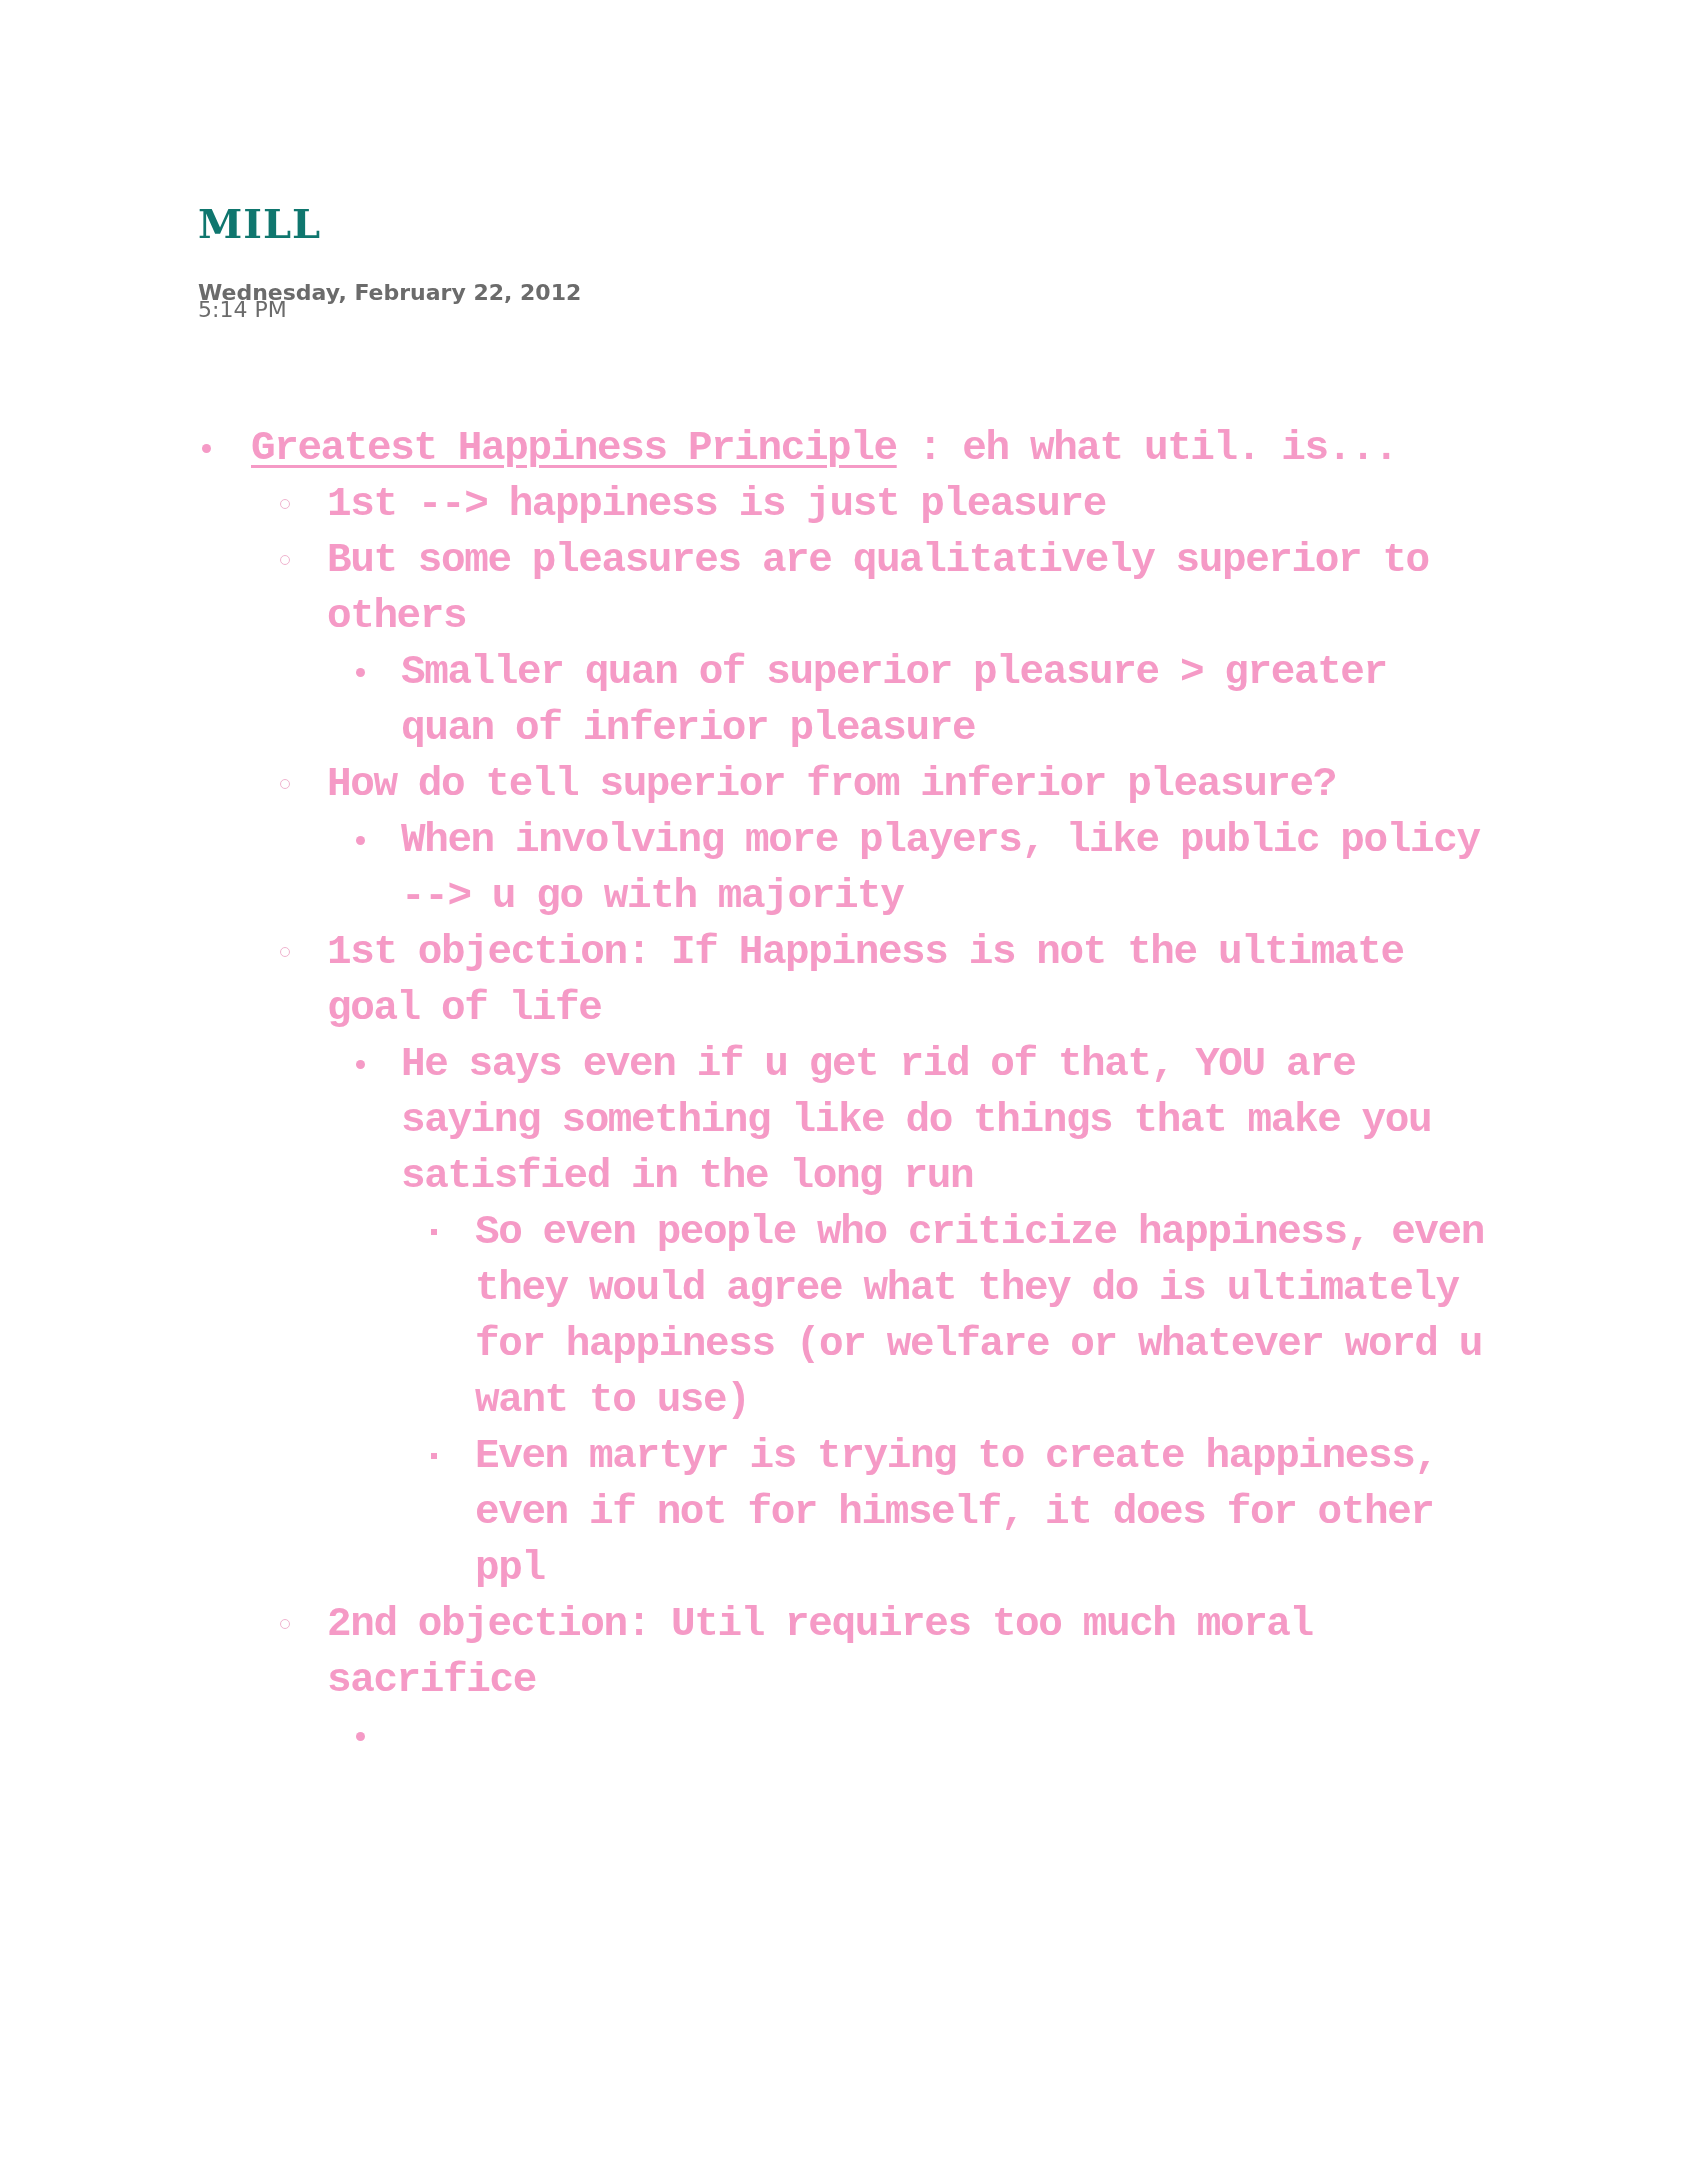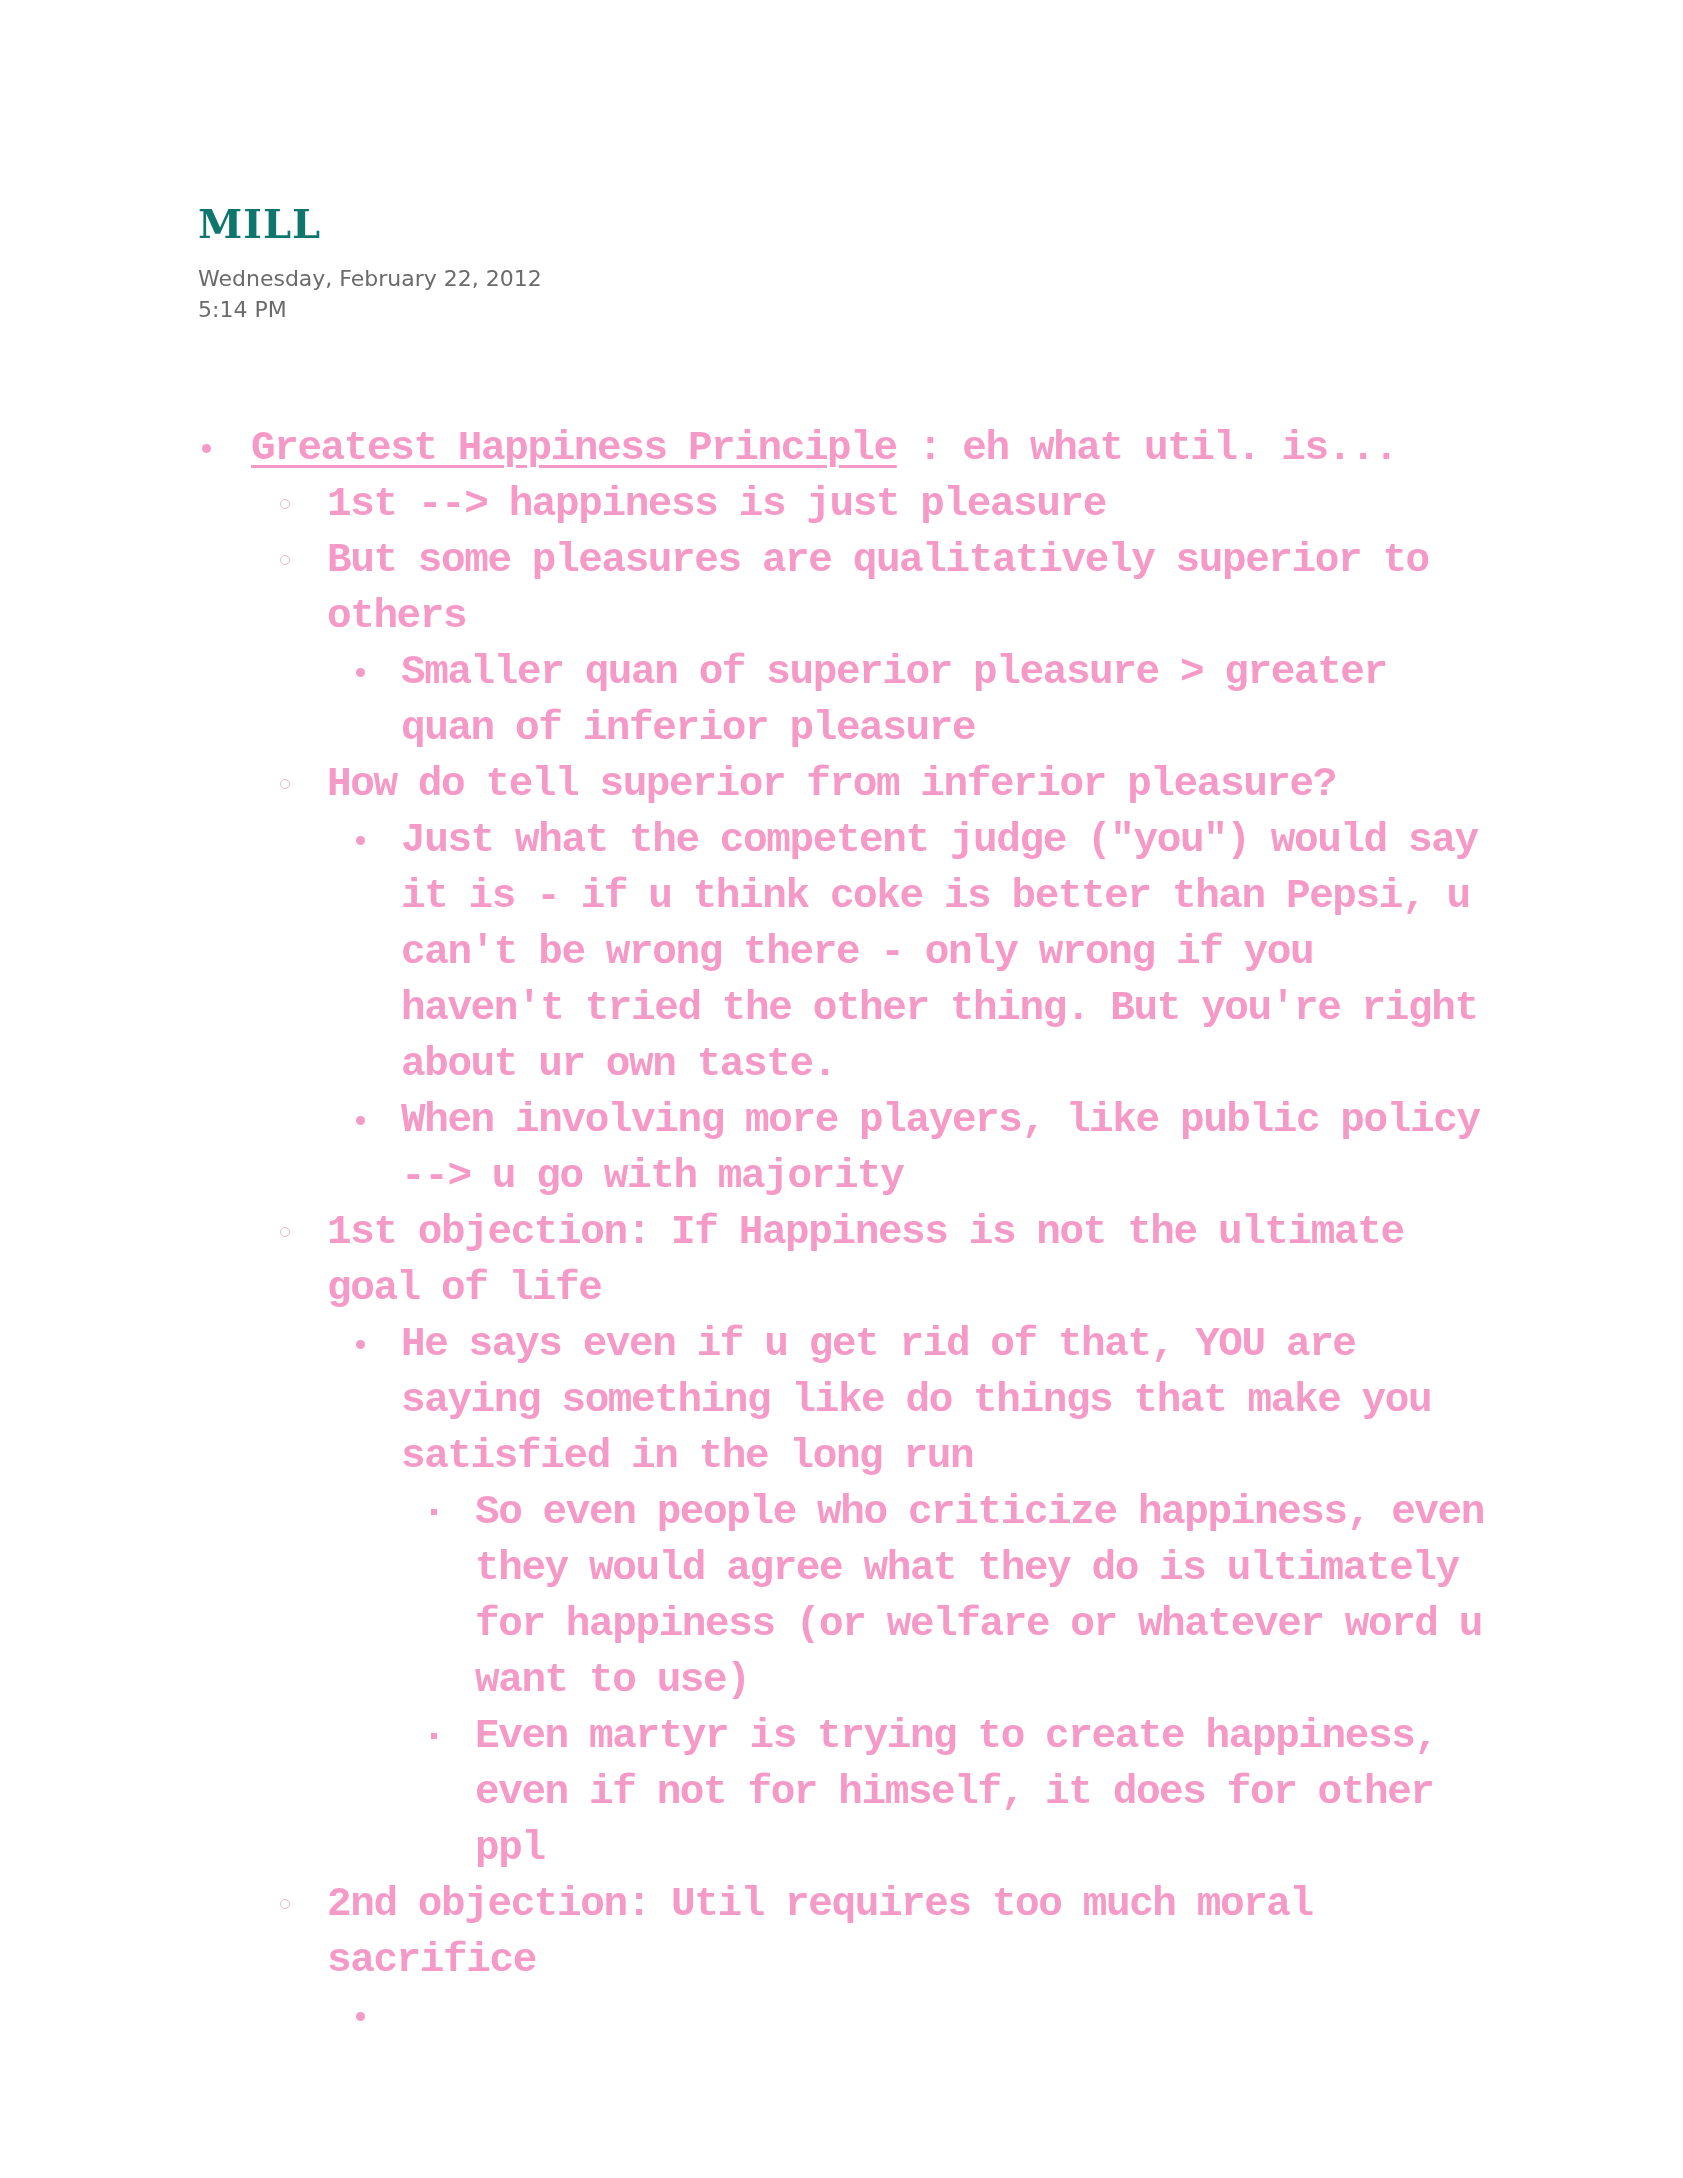--- a/index.html
+++ b/index.html
@@ -25,21 +25,21 @@
     line-height: 1;
   }
   .meta {
     position: absolute;
     left: 198px;
     font-family: "DejaVu Sans", sans-serif;
     font-size: 22px;
     color: #6b6b6b;
     line-height: 1;
   }
-  .meta.date { top: 268px; }
+  .meta.date { top: 282px; font-weight: bold; }
   .meta.time { top: 299px; }
 
   .outline {
     position: absolute;
     left: 198px;
     top: 420px;
     width: 1287px;
     font-family: Liberation Mono, monospace;
     font-weight: bold;
     color: #f59ac6;
@@ -130,26 +130,20 @@
   <div class="item lvl2">
     <span class="bullet">
         <span class="circle"></span>
       </span>
     <span class="text">How do tell superior from inferior pleasure?</span>
   </div>
   <div class="item lvl3">
     <span class="bullet">
         <span class="dot"></span>
       </span>
-    <span class="text">Just what the competent judge ("you") would say it is - if u think coke is better than Pepsi, u can't be wrong there - only wrong if you haven't tried the other thing. But you're right about ur own taste.</span>
-  </div>
-  <div class="item lvl3">
-    <span class="bullet">
-        <span class="dot"></span>
-      </span>
     <span class="text">When involving more players, like public policy --&gt; u go with majority</span>
   </div>
 
   <div class="item lvl2">
     <span class="bullet">
         <span class="circle"></span>
       </span>
     <span class="text">1st objection: If Happiness is not the ultimate goal of life</span>
   </div>
   <div class="item lvl3">

